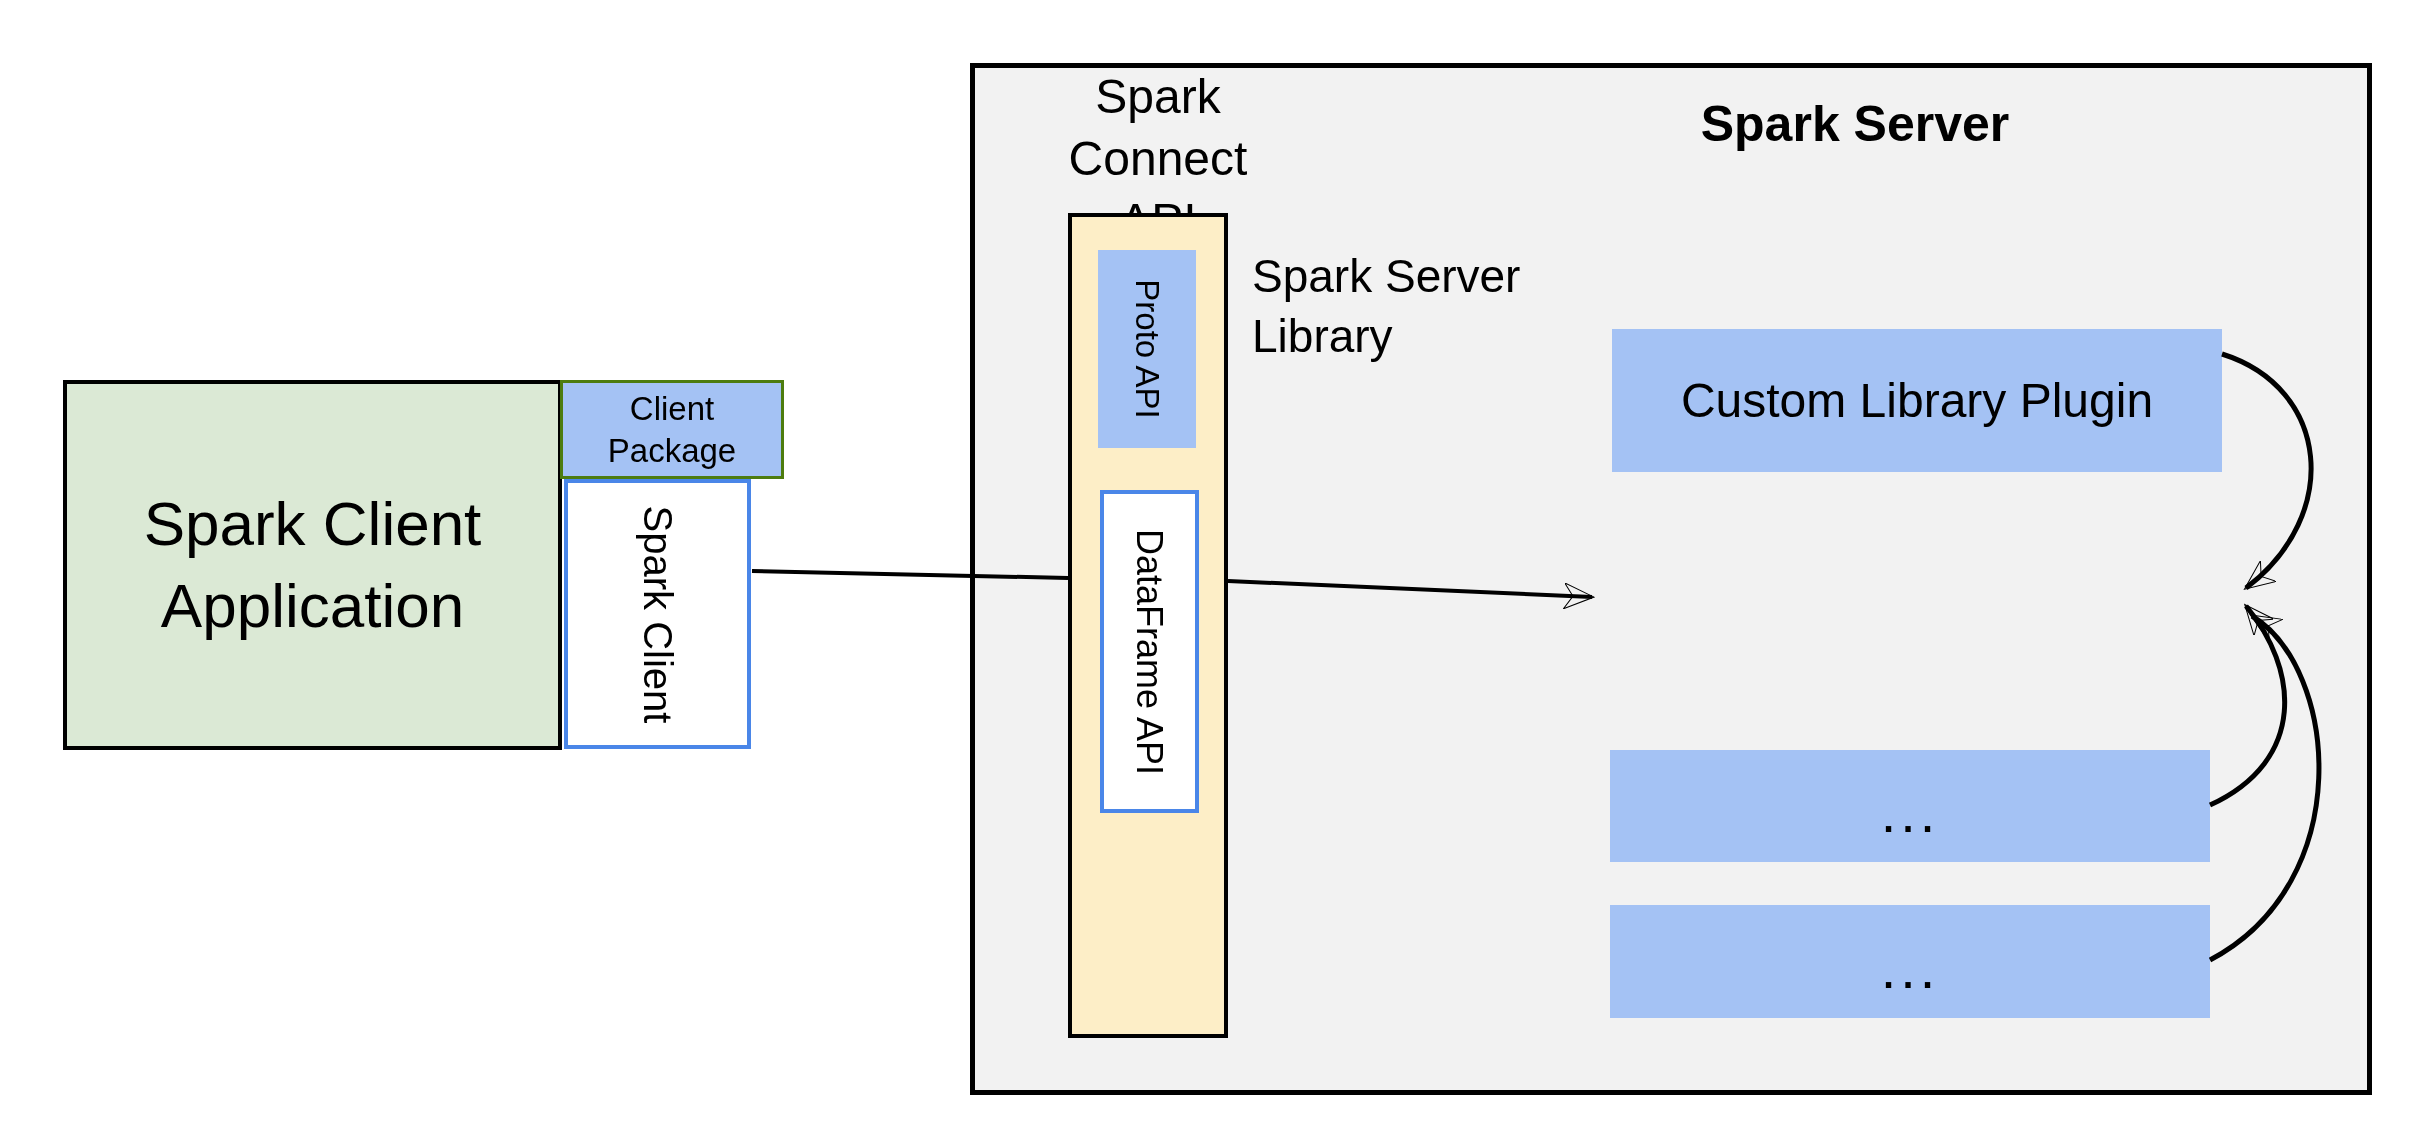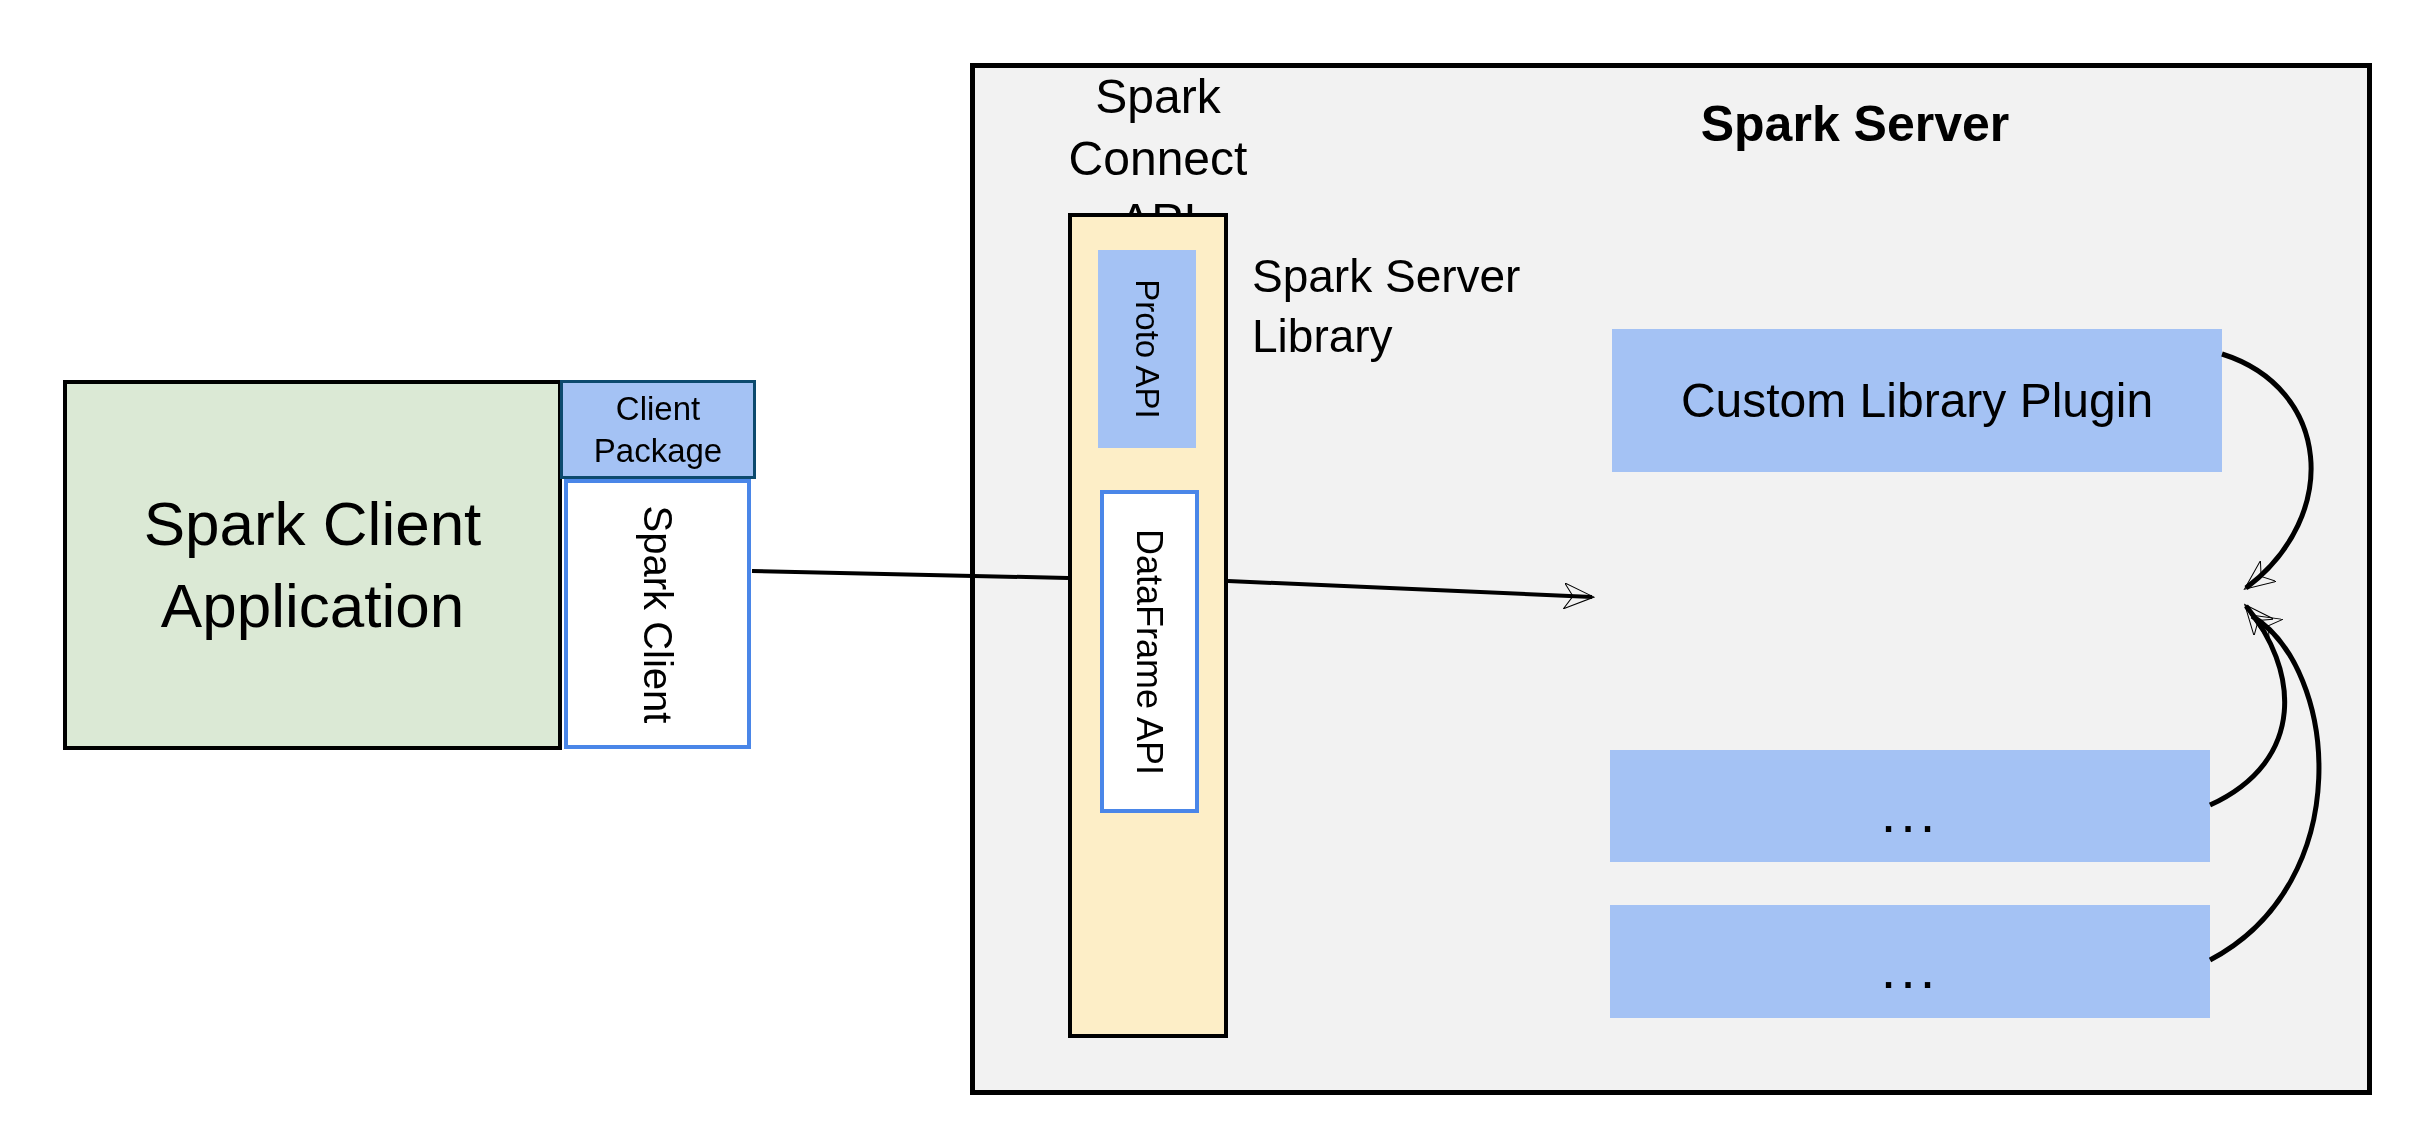--- a/index.html
+++ b/index.html
@@ -11,21 +11,21 @@
 
   
   .spark-container{left:970px;top:63px;width:1402px;height:1032px;background:#f2f2f2;border:5px solid #000;}
 
   
   .connect-title{left:1008px;top:66px;width:300px;font-size:48px;line-height:62px;}
   .server-title{left:1655px;top:96px;width:400px;font-size:50px;font-weight:bold;line-height:56px;}
 
   
   .green-box{left:63px;top:380px;width:499px;height:370px;background:#dbe9d5;border:4px solid #000;font-size:62px;line-height:82px;}
-  .package-box{left:560px;top:380px;width:196px;height:99px;background:#a4c2f4;border:3px solid #0c4a6e;font-size:33px;line-height:42px;}
+  .package-box{left:560px;top:380px;width:224px;height:99px;background:#a4c2f4;border:3px solid #4d7c0f;font-size:33px;line-height:42px;}
   .client-box{left:564px;top:479px;width:187px;height:270px;background:#ffffff;border:4px solid #4a86e8;}
 
   
   .yellow-box{left:1068px;top:213px;width:160px;height:825px;background:#fdeec7;border:4px solid #000;}
   .proto-box{left:1098px;top:250px;width:98px;height:198px;background:#a4c2f4;}
   .dataframe-box{left:1100px;top:490px;width:99px;height:323px;background:#ffffff;border:4px solid #4a86e8;}
   .library-label{left:1252px;top:246px;width:420px;font-size:46px;line-height:60px;text-align:left;}
 
   
   .plugin-box{left:1612px;top:285px;width:610px;height:143px;background:#a4c2f4;font-size:48px;margin-top:44px;}

